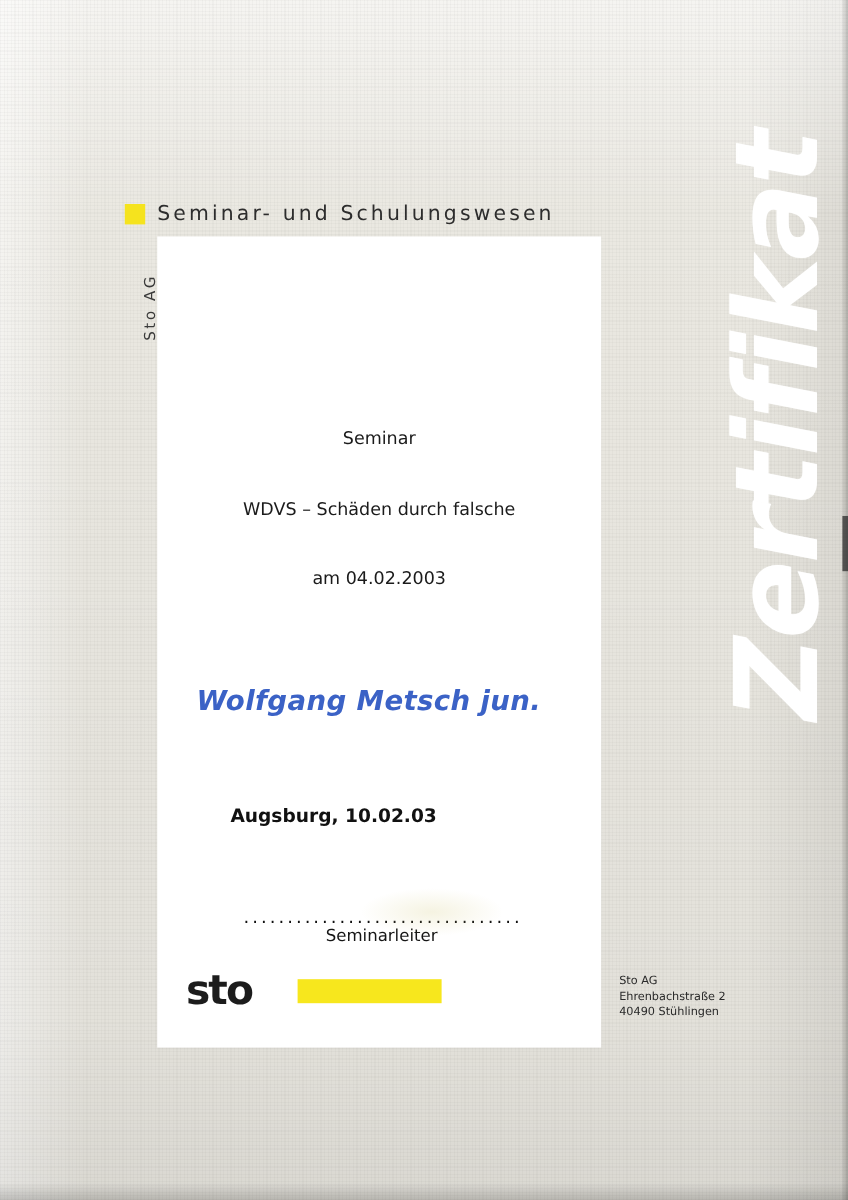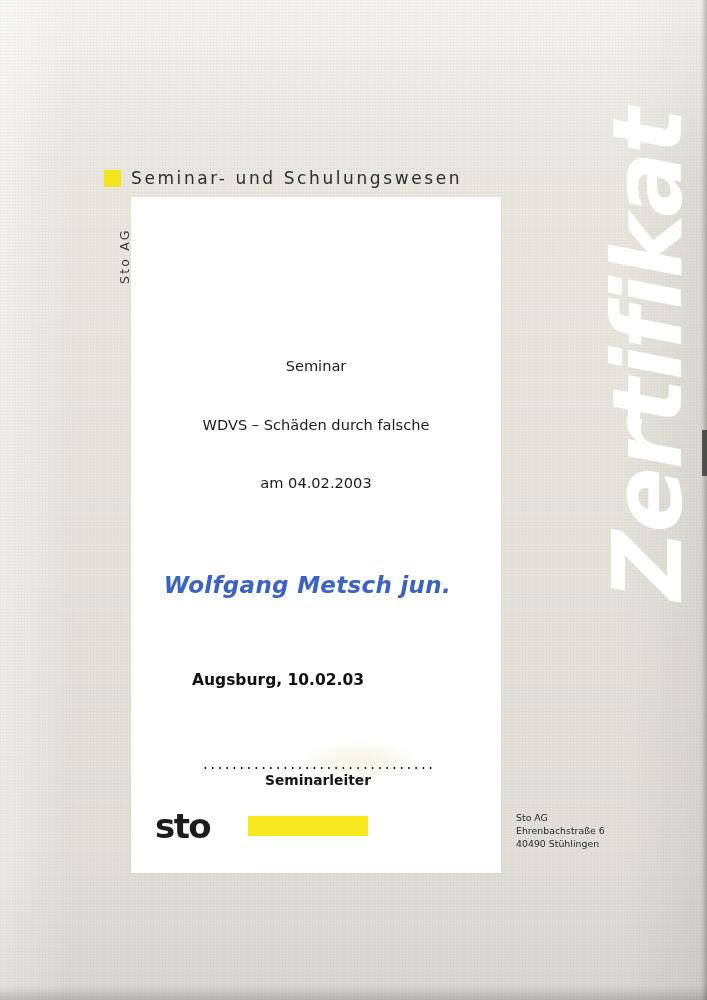--- a/index.html
+++ b/index.html
@@ -195,21 +195,21 @@
     overflow: hidden;
     white-space: nowrap;
   }
   #signature-label {
     position: absolute;
     left: 72px;
     top: 575px;
     width: 230px;
     text-align: center;
     font-size: 13.8px;
-    font-weight: bold;
+    font-weight: normal;
     color: #151515;
   }
 
   
   #logo-block {
     position: absolute;
     left: 24px;
     top: 613px;
     height: 32px;
     display: flex;
@@ -288,21 +288,21 @@
 
     <div id="logo-block">
       <div id="logo-word">sto</div>
       <div id="logo-bar"></div>
     </div>
 
   </div>
 
   <div id="address-block">
     <div>Sto AG</div>
-    <div>Ehrenbachstraße 6</div>
+    <div>Ehrenbachstraße 2</div>
     <div>40490 Stühlingen</div>
   </div>
 
   <div id="smudge"></div>
   <div id="scan-edge-right"></div>
   <div id="scan-edge-bottom"></div>
   <div id="scan-notch"></div>
 
 </div>
 

